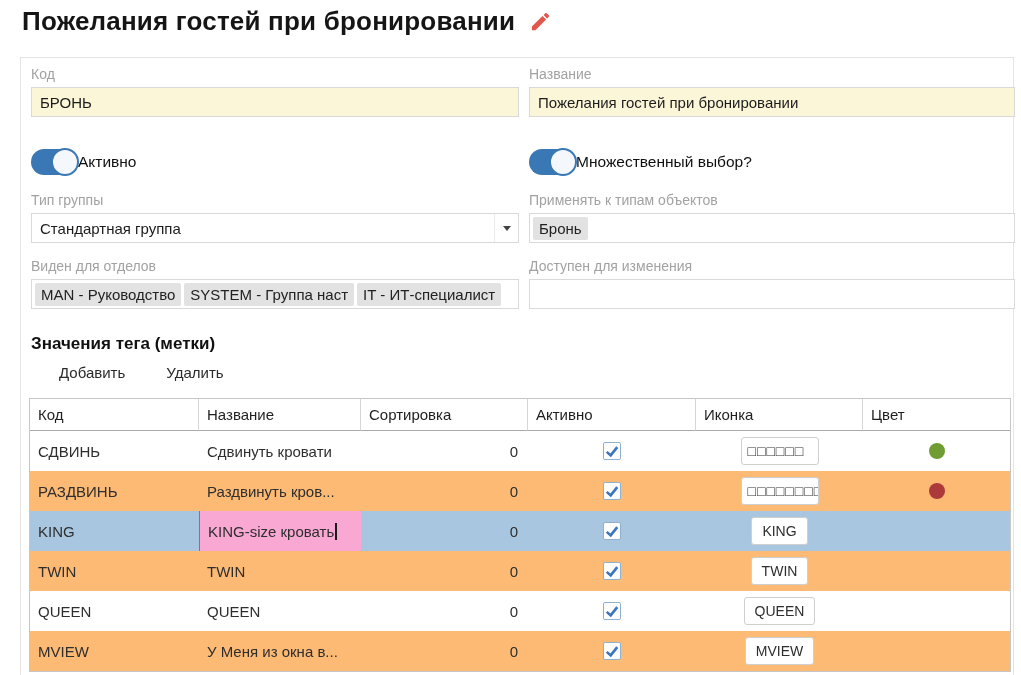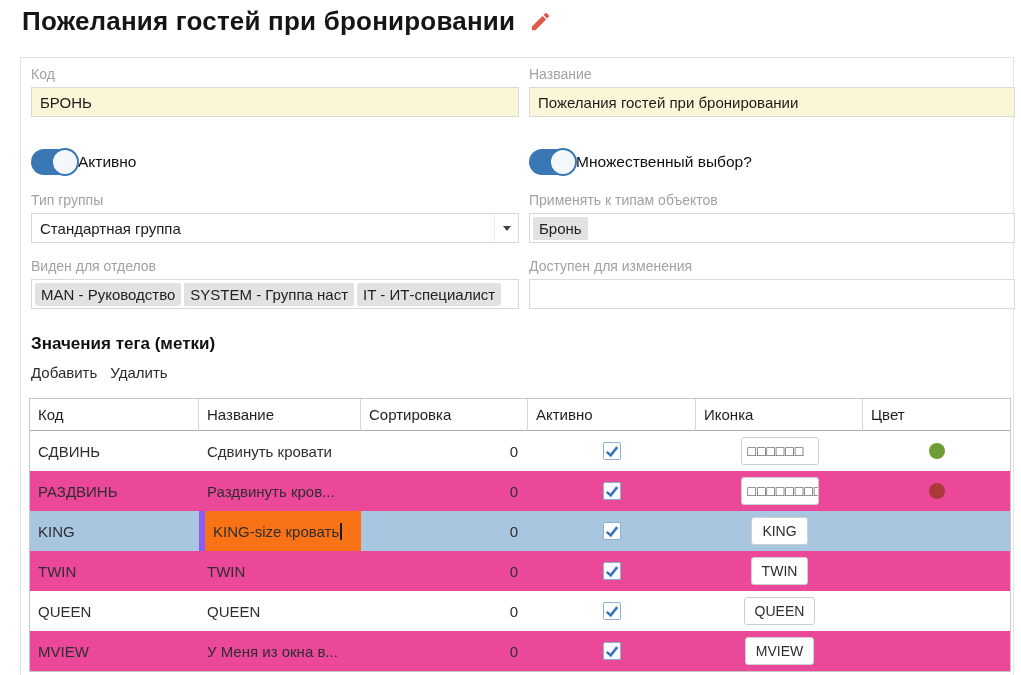--- a/index.html
+++ b/index.html
@@ -44,38 +44,38 @@
   .toggle { display:inline-block; width:47px; height:26px; border-radius:13px; background:#3a78b5; position:relative; flex:0 0 auto; }
   .knob {
     position:absolute; right:-1px; top:-1px; width:28px; height:28px; border-radius:50%;
     background:#f4f8fc; border:2px solid #3a78b5;
   }
   .toggle-label { font-size:15.5px; color:#101010; margin-left:0px; }
 
   
   .section-title { font-size:17px; font-weight:700; color:#111; }
   .toolbar { display:flex; gap:13px; font-size:15px; color:#2a2a2a; }
-  .toolbar span { cursor:pointer; }
+  .toolbar span { cursor:pointer;margin-left:28px; }
 
   
   .tbl { border:1px solid #c6c6c6; background:#fff; font-size:15px; }
   .thead { display:grid; grid-template-columns:169px 162px 167px 168px 167px 147px; height:32px; }
   .th {
     display:flex; align-items:center; padding:0 8px; color:#1f1f1f;
     border-right:1px solid #d6d6d6; border-bottom:1px solid #ababab; background:#fff;
     overflow:hidden; white-space:nowrap;
   }
   .th:last-child { border-right:none; }
   .trow { display:grid; grid-template-columns:169px 162px 167px 168px 167px 147px; height:40px; background:#fff; }
-  .trow.alt { background:#ec4899; }
+  .trow.alt { background:#fdba74; }
   .trow.selected { background:#a9c6e0; }
   .td { display:flex; align-items:center; padding:0 8px; color:#2e2e2e; overflow:hidden; white-space:nowrap; }
   .c-sort { justify-content:flex-end; padding-right:10px; }
   .c-active, .c-icon, .c-color { justify-content:center; }
-  .td.editing { background:#f97316; border-left:6px solid #8b5cf6; }
+  .td.editing { background:#f9a8d4; border-left:1px solid #8b5cf6; }
   .caret { display:inline-block; width:1.5px; height:17px; background:#1a1a1a; margin-left:1px; }
 
   .checkbox {
     width:18px; height:18px; background:#fff; border:1px solid #8fb0cd; border-radius:2px;
     display:inline-flex; align-items:center; justify-content:center;
   }
   .icon-btn {
     height:28px; background:#fff; border:1px solid #cfcfcf; border-radius:3px;
     font-family:"Liberation Sans", sans-serif; font-size:14px; color:#2e2e2e;
     padding:0 10px; white-space:nowrap; overflow:hidden; cursor:pointer;

